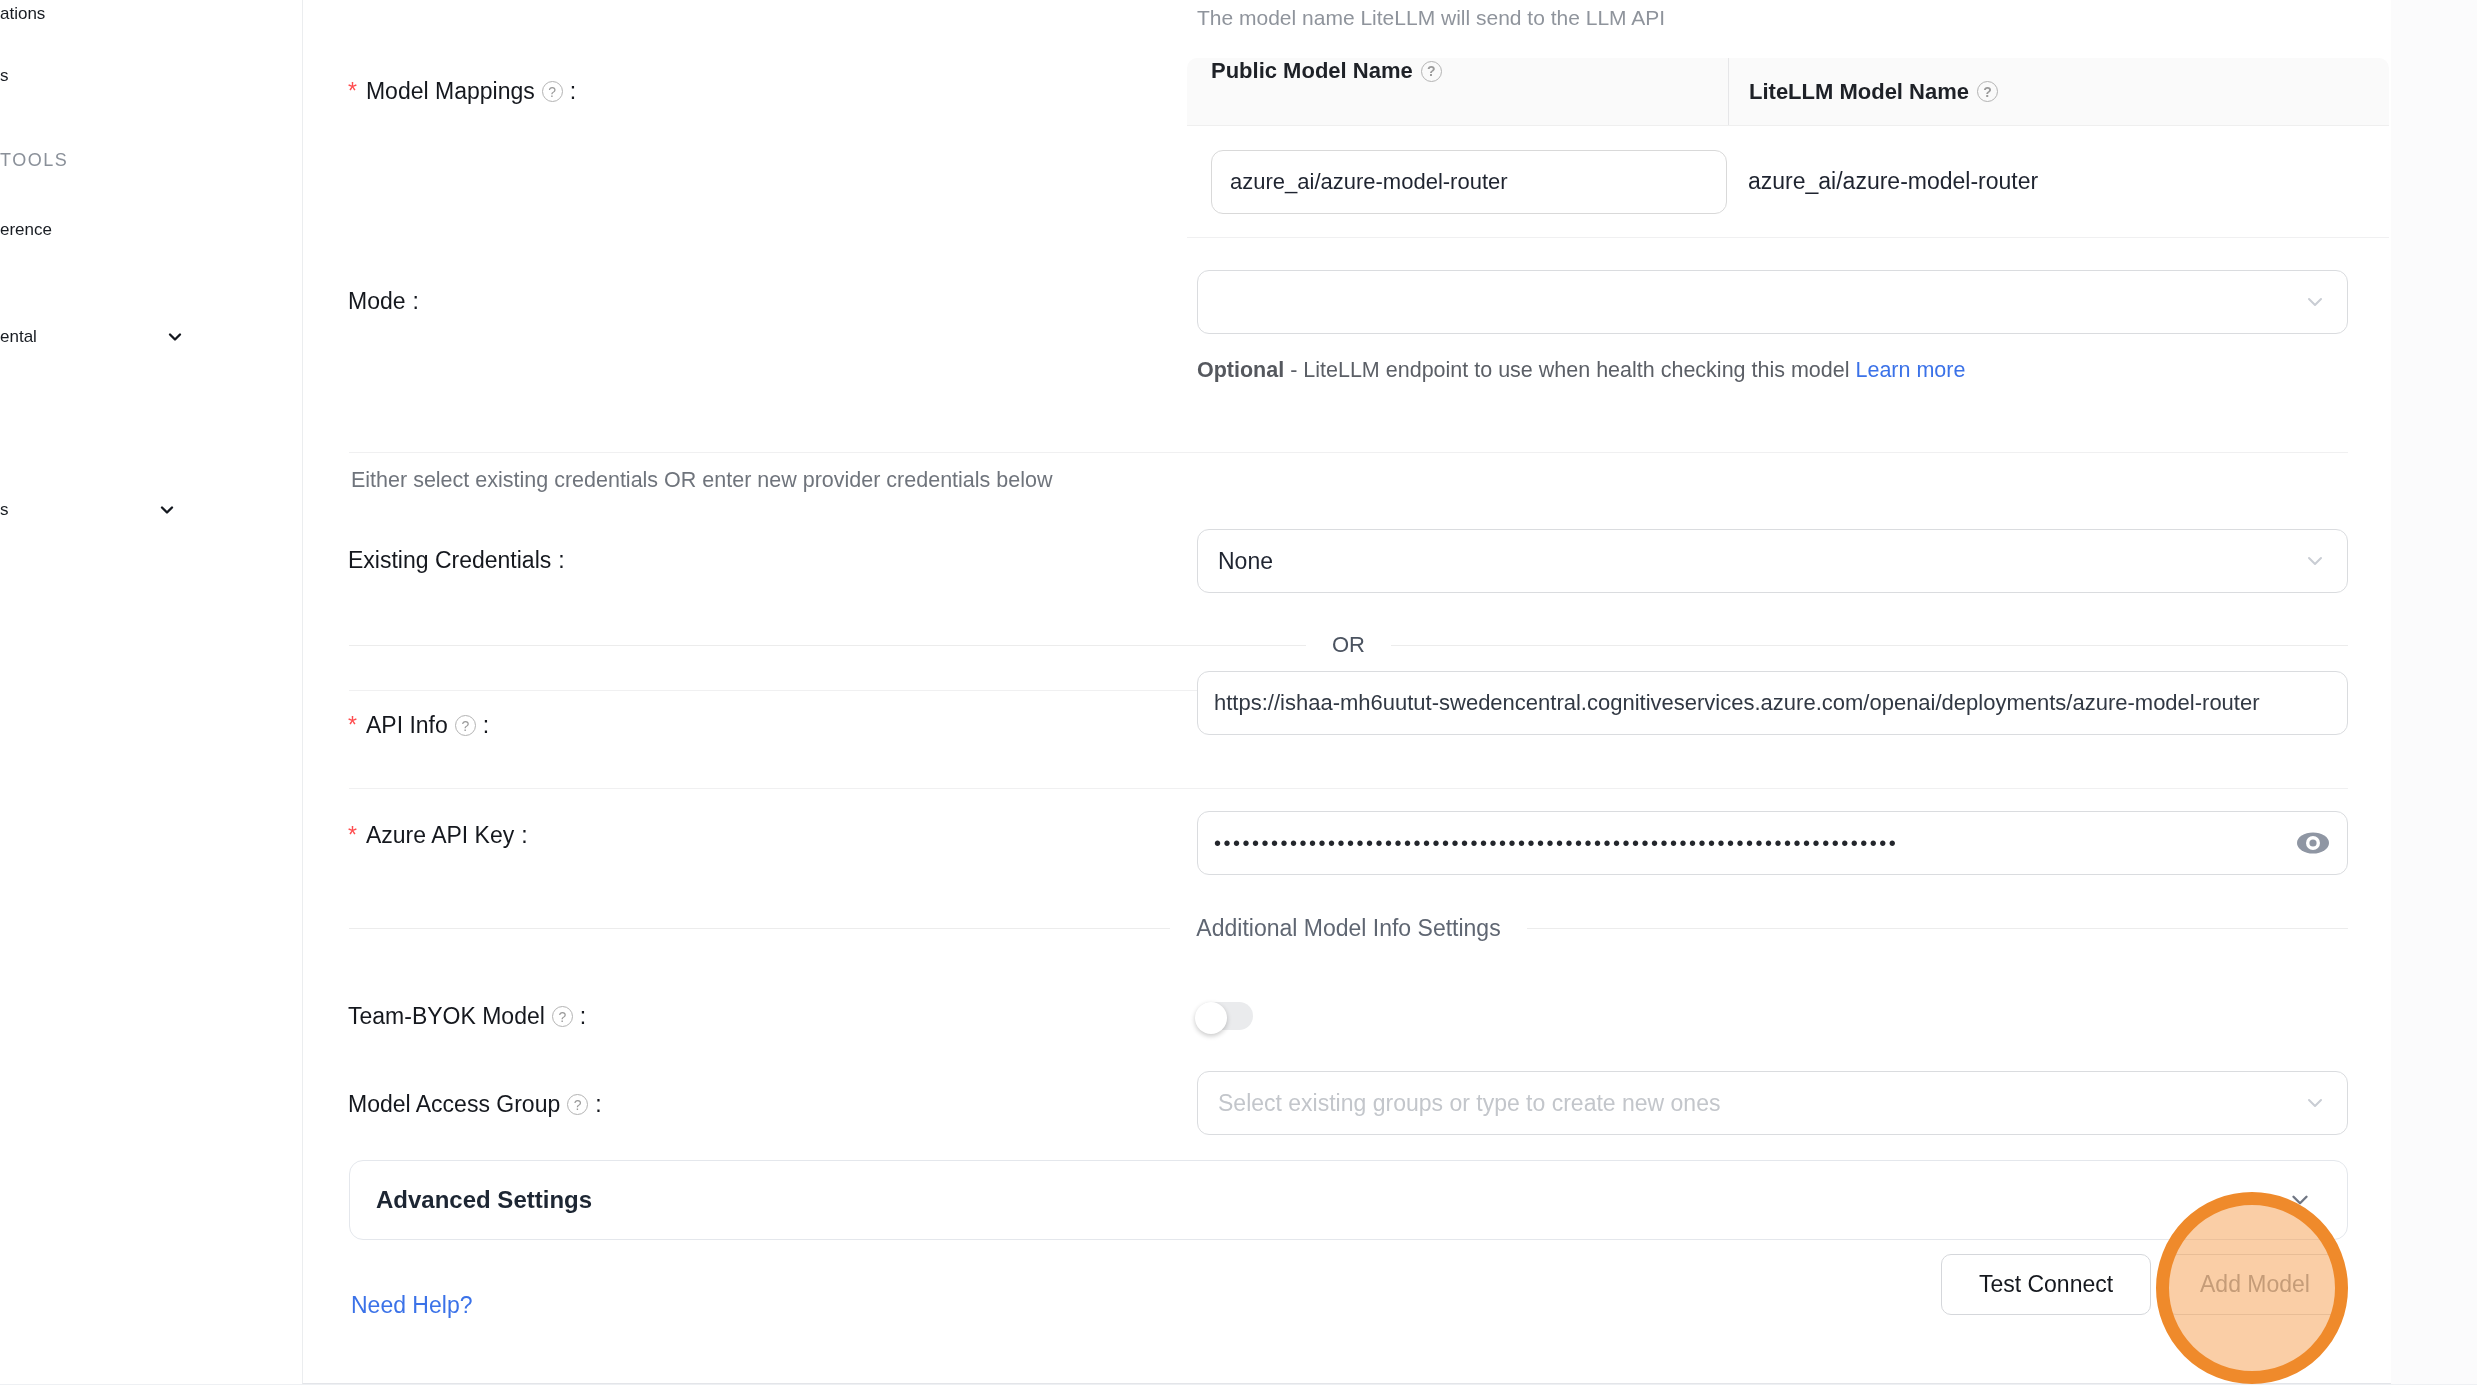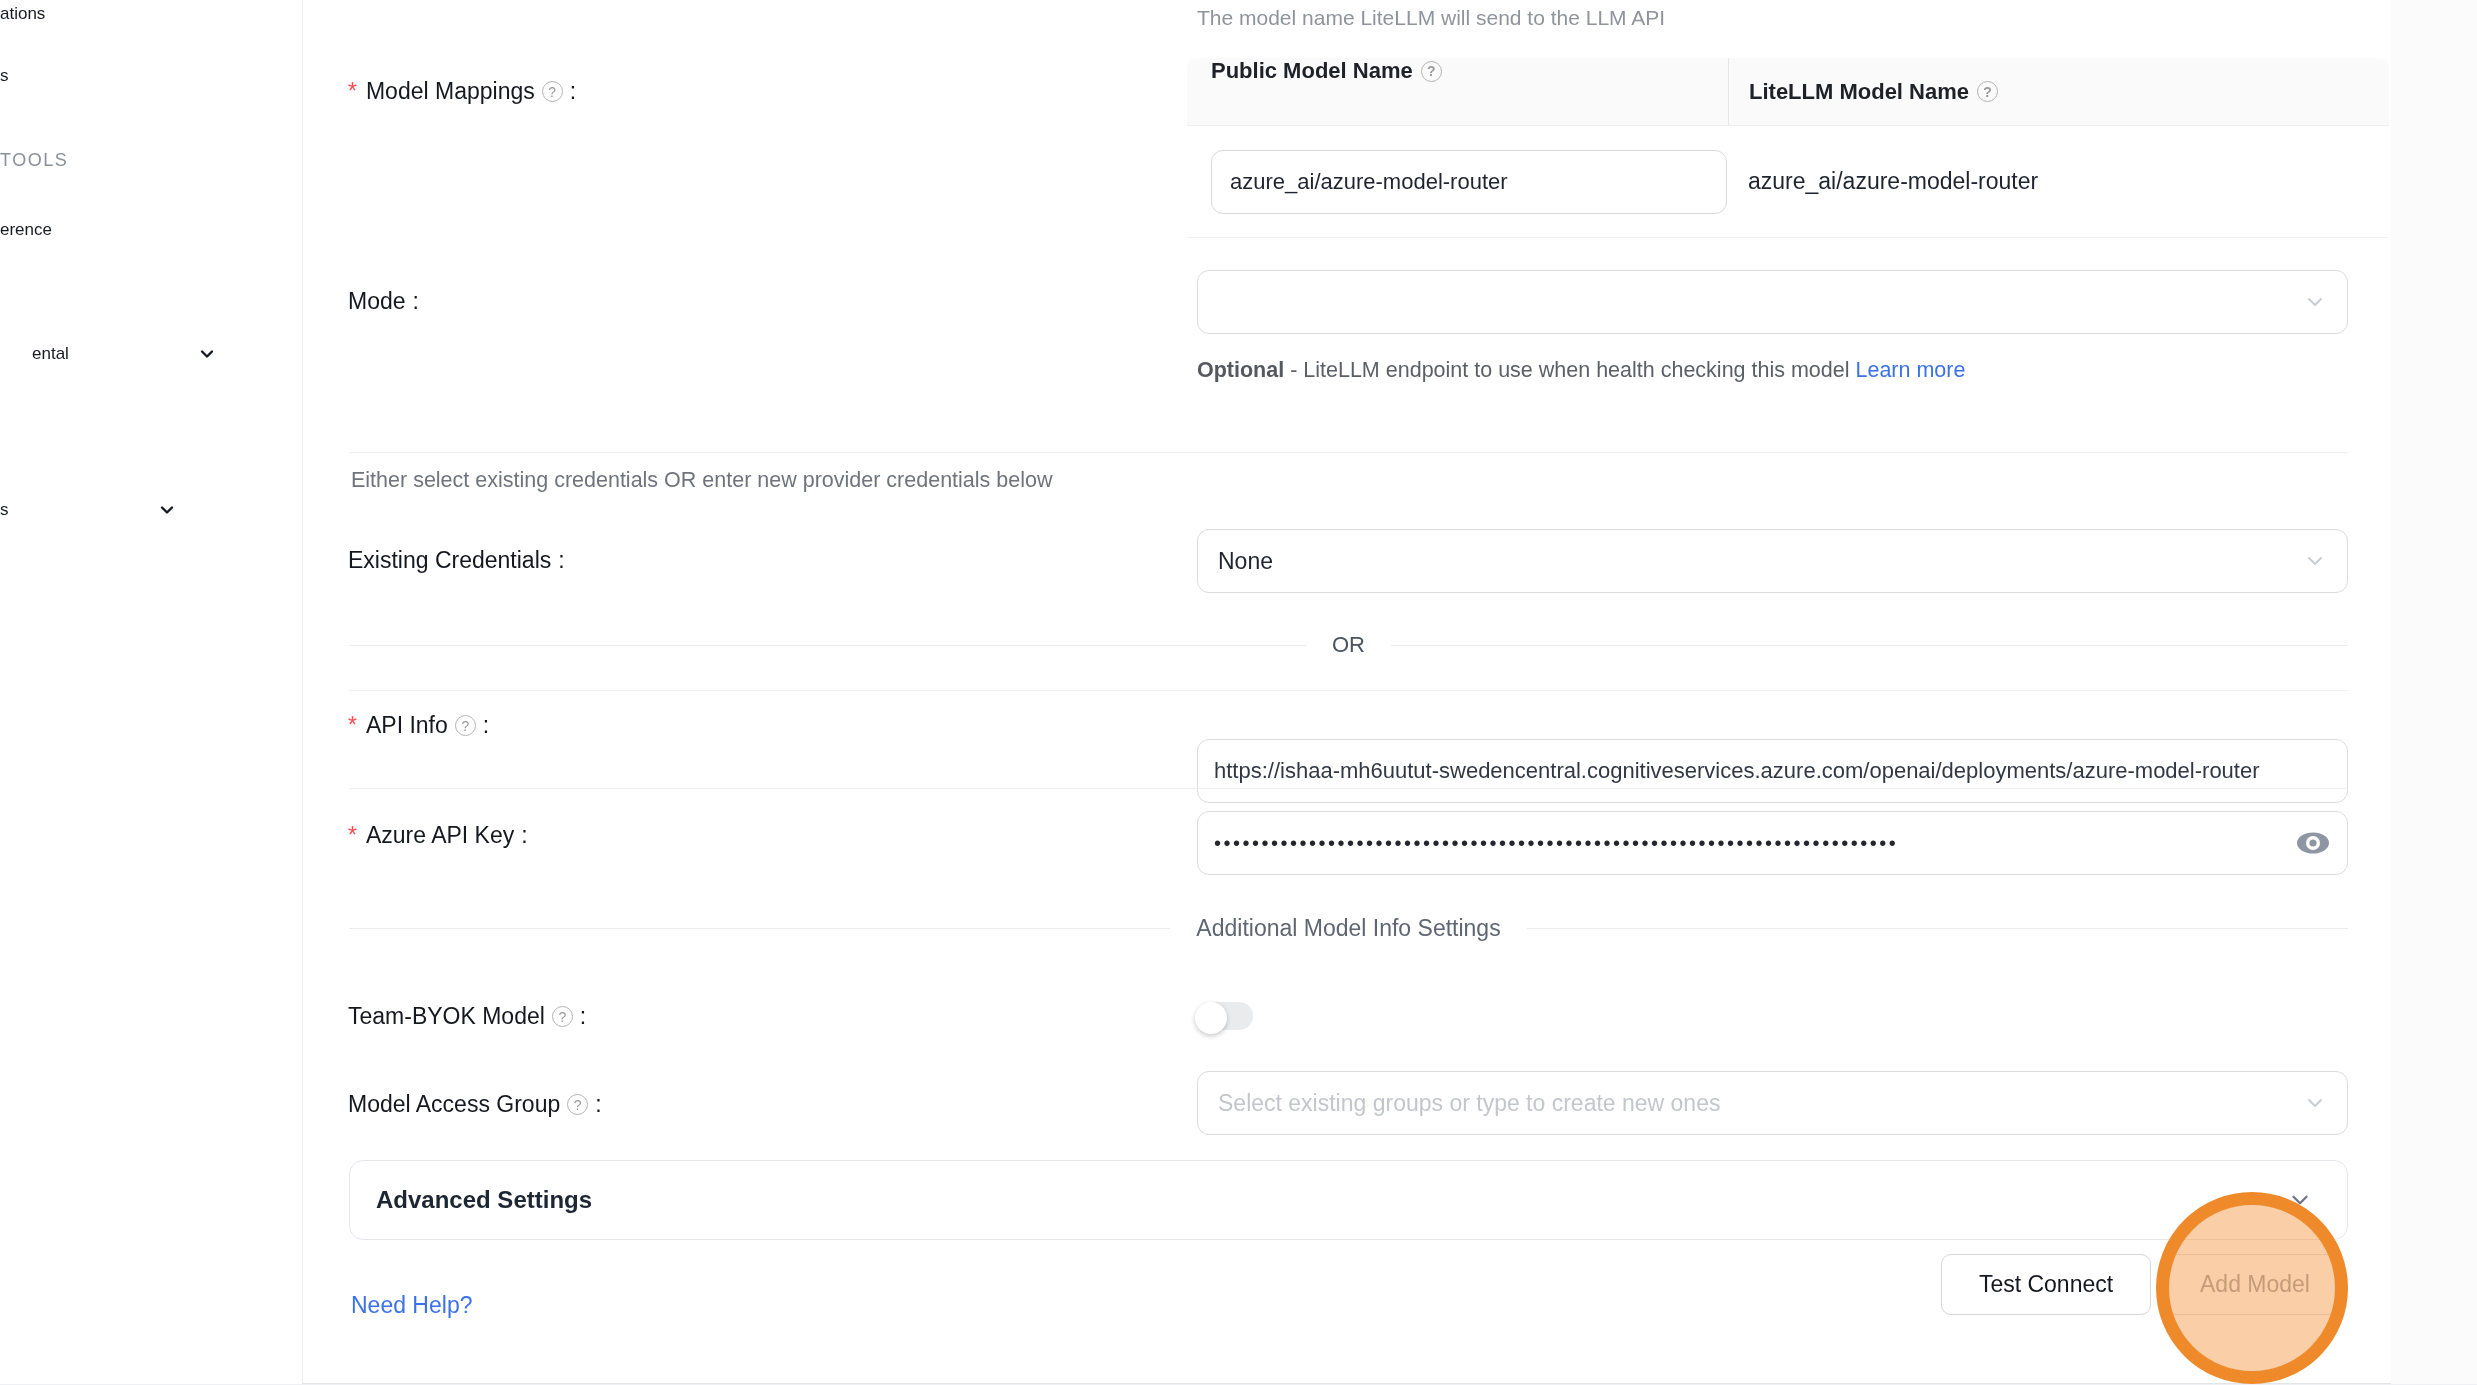--- a/index.html
+++ b/index.html
@@ -97,21 +97,21 @@
     <div class="side-item" style="top:4px;">
       <span>ations</span>
     </div>
     <div class="side-item" style="top:66px;">
       <span>s</span>
     </div>
     <div class="side-section" style="top:150px;">TOOLS</div>
     <div class="side-item" style="top:220px;">
       <span>erence</span>
     </div>
-    <div class="side-item" style="top:344px;margin-left:32px;">
+    <div class="side-item" style="top:327px;">
       <span>ental</span>
       <span class="side-chevron" style="margin-left:118px;">
         <svg width="20" height="20" viewBox="0 0 24 24">
             <polyline points="6,9 12,15 18,9" fill="none" stroke="#14181f" stroke-width="2.8" stroke-linecap="round" stroke-linejoin="round"></polyline>
           </svg>
       </span>
     </div>
     <div class="side-item" style="top:500px;">
       <span>s</span>
       <span class="side-chevron" style="margin-left:138px;">
@@ -192,21 +192,21 @@
     </div>
 
     <div class="hr" style="top:690px;"></div>
 
     <div class="row-label" style="top:712px;">
       <span class="star">*</span>
       <span>API Info</span>
       <span class="q-icon">?</span>
       <span class="colon">:</span>
     </div>
-    <div class="text-input" style="top:739px;">
+    <div class="text-input" style="top:671px;">
       <span>https://ishaa-mh6uutut-swedencentral.cognitiveservices.azure.com/openai/deployments/azure-model-router</span>
     </div>
 
     <div class="hr" style="top:788px;"></div>
 
     <div class="row-label" style="top:822px;">
       <span class="star">*</span>
       <span>Azure API Key</span>
       <span class="colon">:</span>
     </div>

